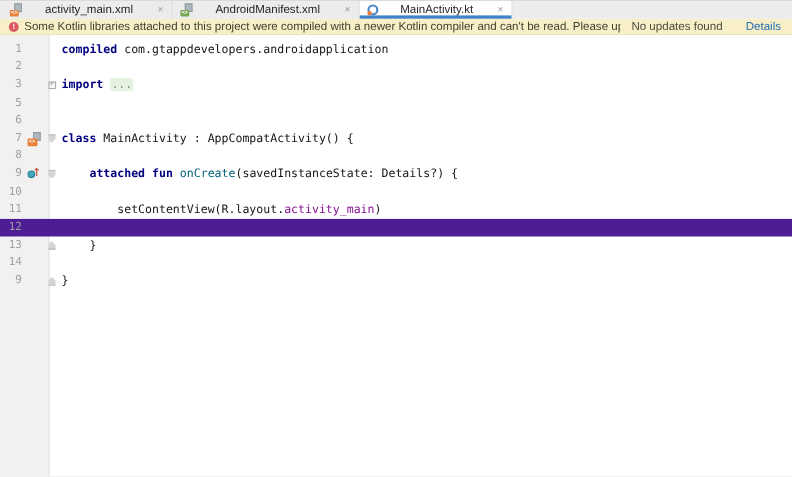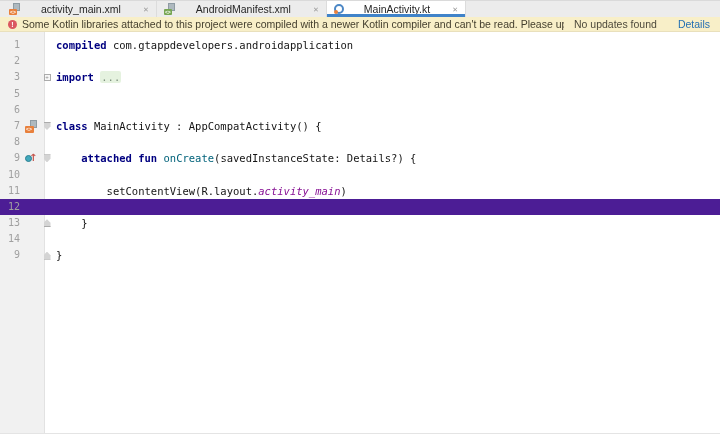--- a/index.html
+++ b/index.html
@@ -39,21 +39,21 @@
   .gutterbg{position:absolute;left:0;top:0;bottom:0;width:44px;background:#F1F1F1;border-right:1px solid #E2E2E2;}
   .row{position:relative;display:flex;height:16.2px;line-height:16.2px;align-items:center;}
   .row.cur{background:#4c1d95;}
   .ln{width:20px;text-align:right;font:10px/16.2px "DejaVu Sans Mono",monospace;color:#A0A0A0;flex:0 0 auto;}
   .gi{width:22px;display:flex;justify-content:center;align-items:center;flex:0 0 auto;height:100%;}
   .gf{width:10px;display:flex;justify-content:center;align-items:center;flex:0 0 auto;height:100%;}
   .code{white-space:pre;font:10.5px/16.2px "DejaVu Sans Mono",monospace;color:#141414;padding-left:4px;}
 
   .tk-kw{color:#000080;font-weight:bold;}
   .tk-fn{color:#00627A;}
-  .tk-field{color:#871094;font-style:italic;}
+  .tk-field{color:#871094;}
   .tk-plain{color:#141414;text-align:center;}
   .tk-fold{background:#E5F2DF;color:#7F927F;border-radius:2px;padding:0 1px;}
 
   
   .gutter-activity-icon{position:relative;display:inline-block;width:13px;height:13px;}
   .gutter-activity-icon::before{content:"";position:absolute;right:1px;top:0;width:7px;height:8px;background:#AEB9BF;border:1px solid #8E9BA3;box-sizing:border-box;}
   .gutter-activity-icon::after{content:"<>";position:absolute;left:0;bottom:0;width:9px;height:7px;background:#E8803C;border-radius:1px;
         color:#fff;font:bold 5px/7px "Liberation Sans",sans-serif;text-align:center;}
   .gutter-override-icon{position:relative;display:inline-block;width:13px;height:13px;}
   .gutter-override-icon::before{content:"";position:absolute;left:0;top:3px;width:7px;height:7px;border-radius:50%;background:#41A8BC;border:1px solid #2A7F91;box-sizing:border-box;}

